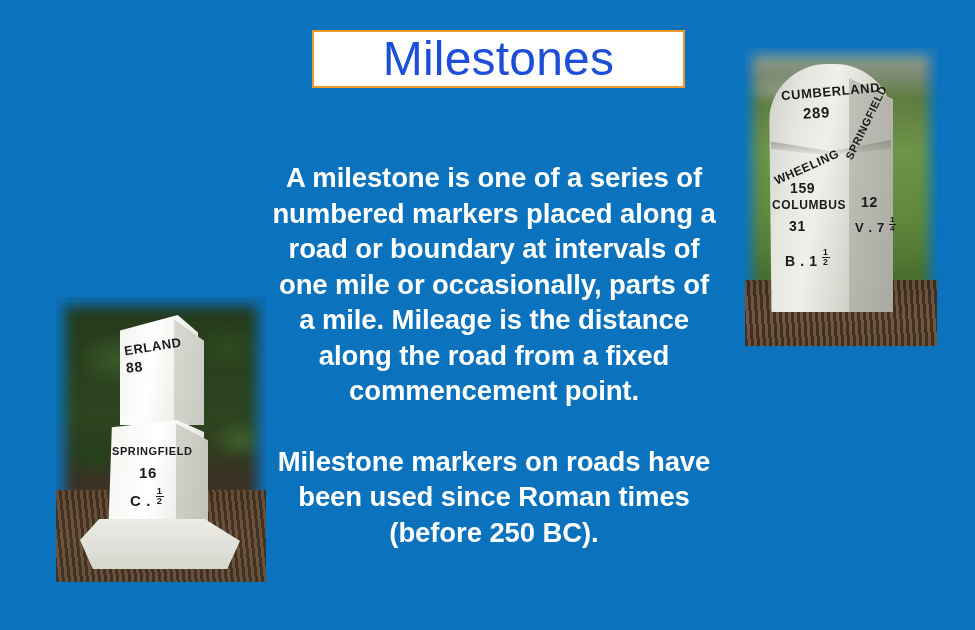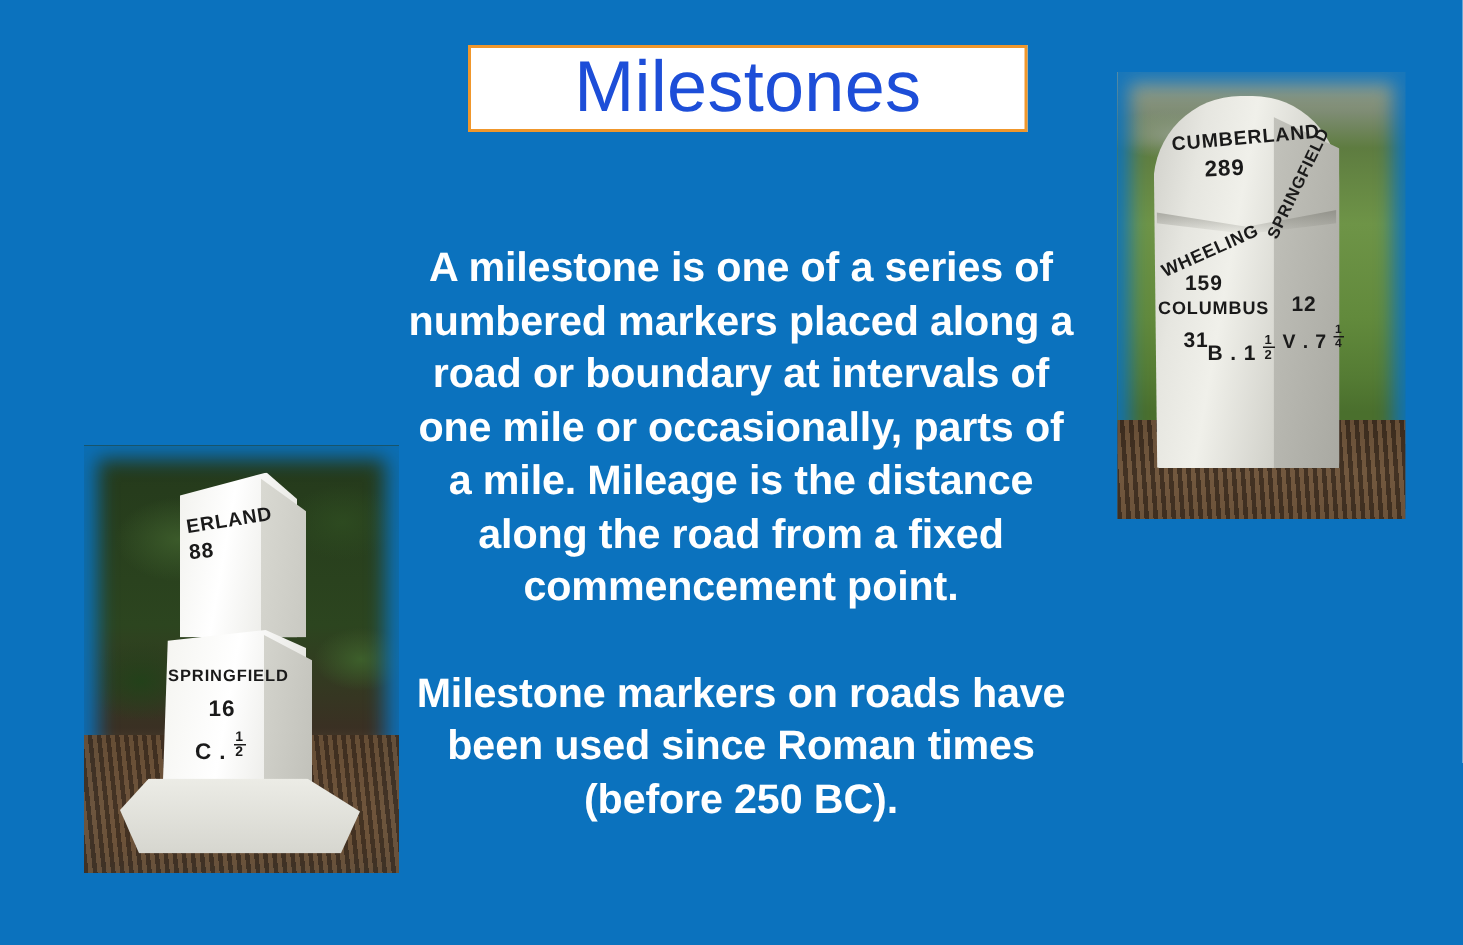--- a/index.html
+++ b/index.html
@@ -248,23 +248,22 @@
   }
   #photo-right .lbl-columbus {
     left: 27px; top: 150px;
     font-size: 12px;
   }
   #photo-right .lbl-31 {
     left: 44px; top: 170px;
     font-size: 14px;
   }
   #photo-right .lbl-b {
-    left: 40px; top: 174px;
-    font-size: 14px;
-    margin-left: 20px;
+    left: 40px; top: 200px;
+    font-size: 14px;
   }
   #photo-right .lbl-springfield {
     left: 98px; top: 108px;
     font-size: 11px;
     transform: rotate(-64deg);
     transform-origin: left top;
   }
   #photo-right .lbl-12 {
     left: 116px; top: 146px;
     font-size: 14px;

